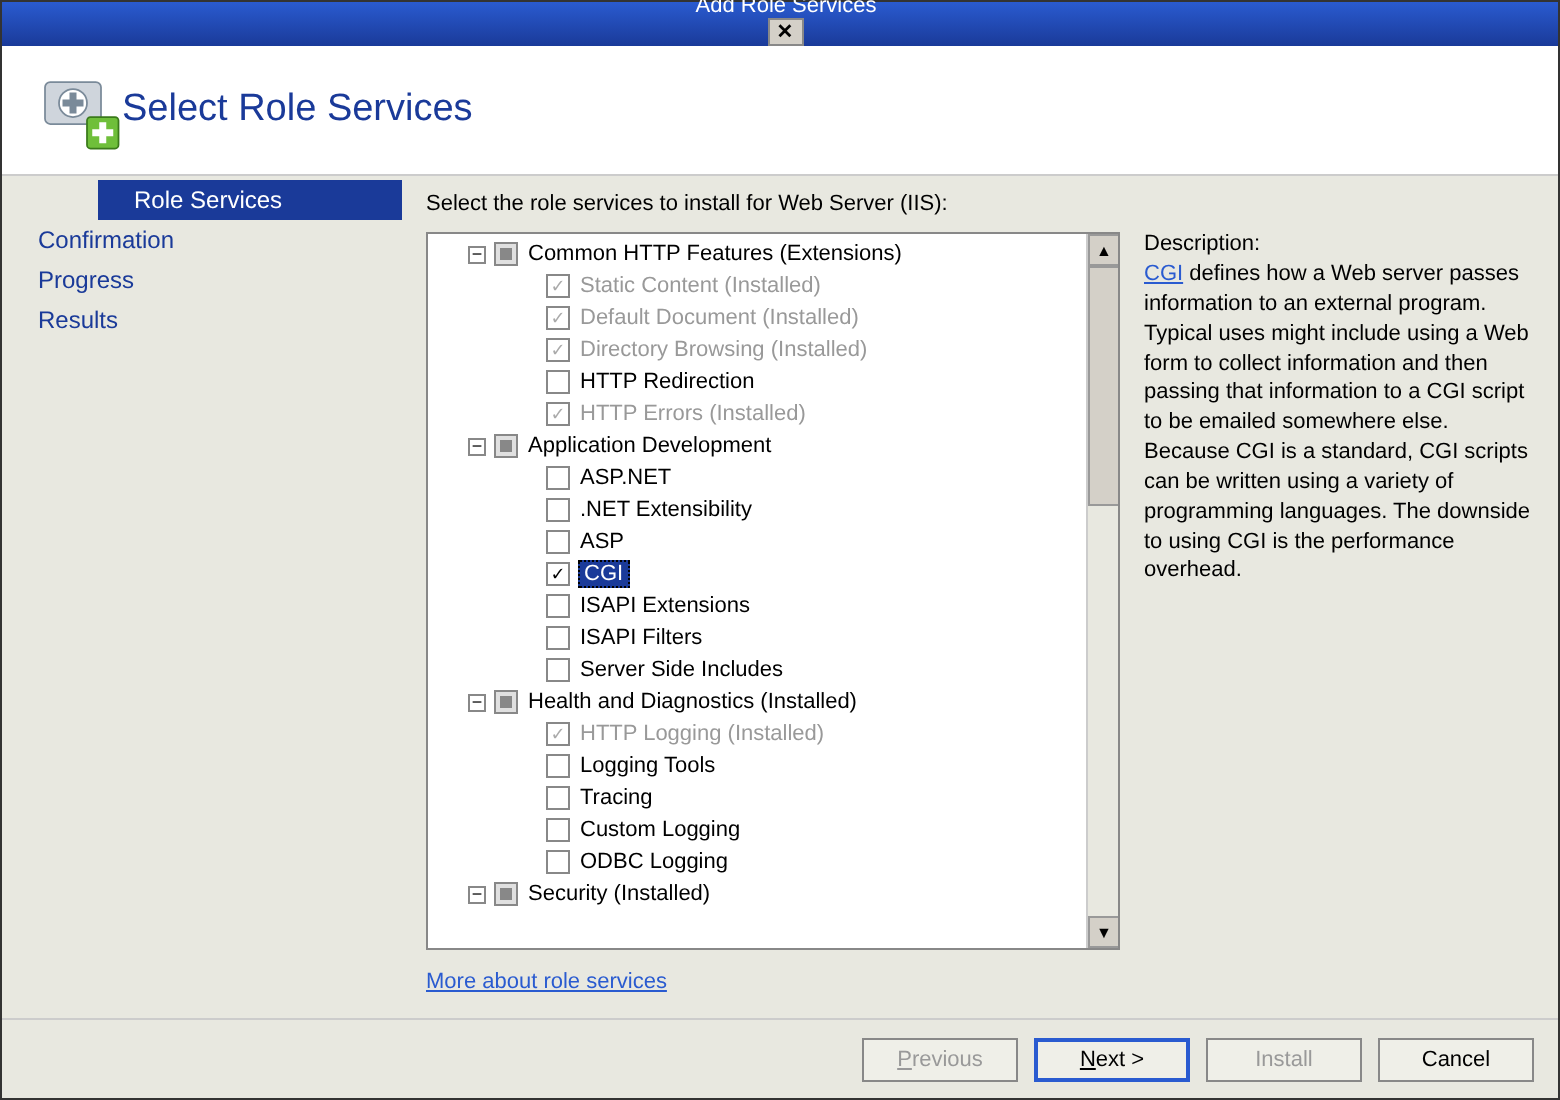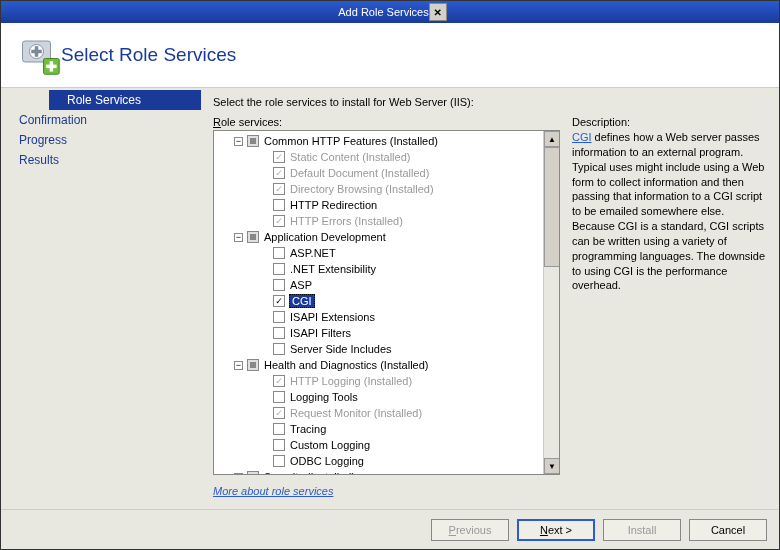--- a/index.html
+++ b/index.html
@@ -1,18 +1,18 @@
 <!DOCTYPE html>
 <html><head>
 <meta charset="utf-8">
 <style>
 * { box-sizing: border-box; margin: 0; padding: 0; font-family: "Segoe UI", Tahoma, sans-serif; }
 body { background: #fff; }
 .window { width: 780px; height: 550px; border: 1px solid #333; background: #fff; display: flex; flex-direction: column; }
-.titlebar { height: 22px; background: linear-gradient(#2a5bd0,#1a3a99); color: #fff; display: flex; align-items: center; justify-content: center; padding: 0 0 0 6px; font-size: 11px; }
+.titlebar { height: 22px; background: linear-gradient(#2a5bd0,#1a3a99); color: #fff; display: flex; align-items: center; justify-content: flex-end; padding: 0 0 0 6px; font-size: 11px; flex-direction: column; }
 .titlebar .close { width: 18px; height: 18px; background: #d4d0c8; border: 1px solid #888; color: #000; display: flex; align-items: center; justify-content: center; font-size: 10px; margin-right: 1px; font-family: Arial; font-weight: bold; }
 .header { height: 65px; background: #fff; border-bottom: 1px solid #ccc; display: flex; align-items: center; padding-left: 18px; gap: 0; }
 .heading { font-size: 19px; color: #1a3a99; font-weight: normal; }
 .content { flex: 1; display: flex; background: #e8e8e0; overflow: hidden; }
 .sidebar { width: 200px; background: #e8e8e0; padding: 2px 0 0 0; }
 .nav-item { padding: 3px 18px; font-size: 12px; color: #1a3a99; cursor: pointer; }
 .nav-item.active { background: #1a3a99; color: #fff; margin-left: 48px; }
 .main { flex: 1; padding: 8px 12px 0 12px; display: flex; flex-direction: column; overflow: hidden; }
 .instr { font-size: 11px; margin-bottom: 8px; }
 .cols { display: flex; gap: 12px; flex: 1; overflow: hidden; }
@@ -33,21 +33,21 @@
 .chk.checked::after { content: "✓"; color: #000; }
 .chk.checked.dim::after { color: #aaa; }
 .chk.tri { background: #e0e0e0; }
 .chk.tri::after { content: ""; width: 6px; height: 6px; background: #888; }
 .node-label { padding: 0 1px; }
 .node-label.dim { color: #999; }
 .node-label.sel { background: #1a3a99; color: #fff; border: 1px dotted #000; outline: none; padding: 0 2px; }
 .desc { font-size: 11px; line-height: 1.35; }
 .desc a { color: #2a5bd0; text-decoration: underline; }
 .link-row { padding: 6px 0 10px 0; }
-.link-row a { font-size: 11px; color: #2a5bd0; text-decoration: underline; font-style: italic; }
+.link-row a { font-size: 11px; color: #2a5bd0; text-decoration: underline; }
 .footer { height: 40px; border-top: 1px solid #ccc; background: #e8e8e0; display: flex; align-items: center; justify-content: flex-end; gap: 8px; padding: 10px 12px; }
 .btnf { width: 78px; height: 22px; font-size: 11px; background: #efefe8; border: 1px solid #888; cursor: pointer; }
 .btnf:disabled { color: #999; }
 .btnf.def { border: 2px solid #2a5bd0; }
 .icon-wiz { width:42px; height:42px; }
 </style>
 </head>
 <body>
 
 <div class="window">
@@ -74,28 +74,27 @@
       <div class="nav-item active">Role Services</div>
       <div class="nav-item">Confirmation</div>
       <div class="nav-item">Progress</div>
       <div class="nav-item">Results</div>
     </div>
 
     <div class="main">
       <div class="instr">Select the role services to install for Web Server (IIS):</div>
       <div class="cols">
         <div class="left-col">
-          <div class="label"><span class="u">R</span>ole services:</div>
           <div class="tree-wrap">
             <div class="tree" id="tree">
                 <div class="node">
                   <span style="display: inline-block; width: 12px;"></span>
                   <span class="exp">−</span>
                   <span class="chk tri"></span>
-                  <span class="node-label">Common HTTP Features  (Installed)</span>
+                  <span class="node-label">Common HTTP Features  (Extensions)</span>
                 </div>
                 <div class="node">
                   <span style="display: inline-block; width: 38px;"></span>
                   <span class="sp9"></span>
                   <span class="chk checked dim"></span>
                   <span class="node-label dim">Static Content  (Installed)</span>
                 </div>
                 <div class="node">
                   <span style="display: inline-block; width: 38px;"></span>
                   <span class="sp9"></span>
@@ -178,26 +177,20 @@
                   <span style="display: inline-block; width: 38px;"></span>
                   <span class="sp9"></span>
                   <span class="chk checked dim"></span>
                   <span class="node-label dim">HTTP Logging  (Installed)</span>
                 </div>
                 <div class="node">
                   <span style="display: inline-block; width: 38px;"></span>
                   <span class="sp9"></span>
                   <span class="chk"></span>
                   <span class="node-label">Logging Tools</span>
-                </div>
-                <div class="node">
-                  <span style="display: inline-block; width: 38px;"></span>
-                  <span class="sp9"></span>
-                  <span class="chk checked dim"></span>
-                  <span class="node-label dim">Request Monitor  (Installed)</span>
                 </div>
                 <div class="node">
                   <span style="display: inline-block; width: 38px;"></span>
                   <span class="sp9"></span>
                   <span class="chk"></span>
                   <span class="node-label">Tracing</span>
                 </div>
                 <div class="node">
                   <span style="display: inline-block; width: 38px;"></span>
                   <span class="sp9"></span>

